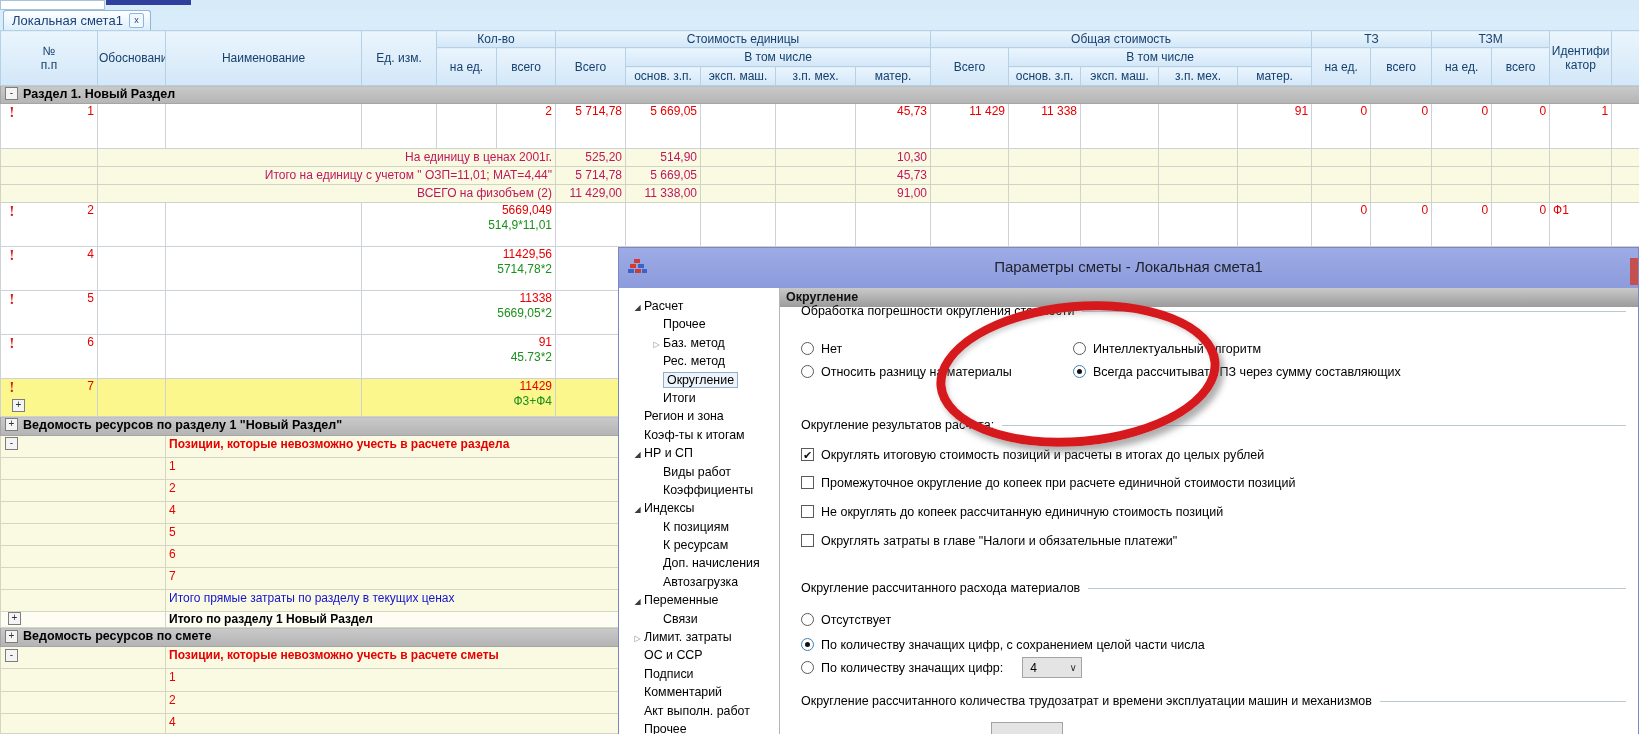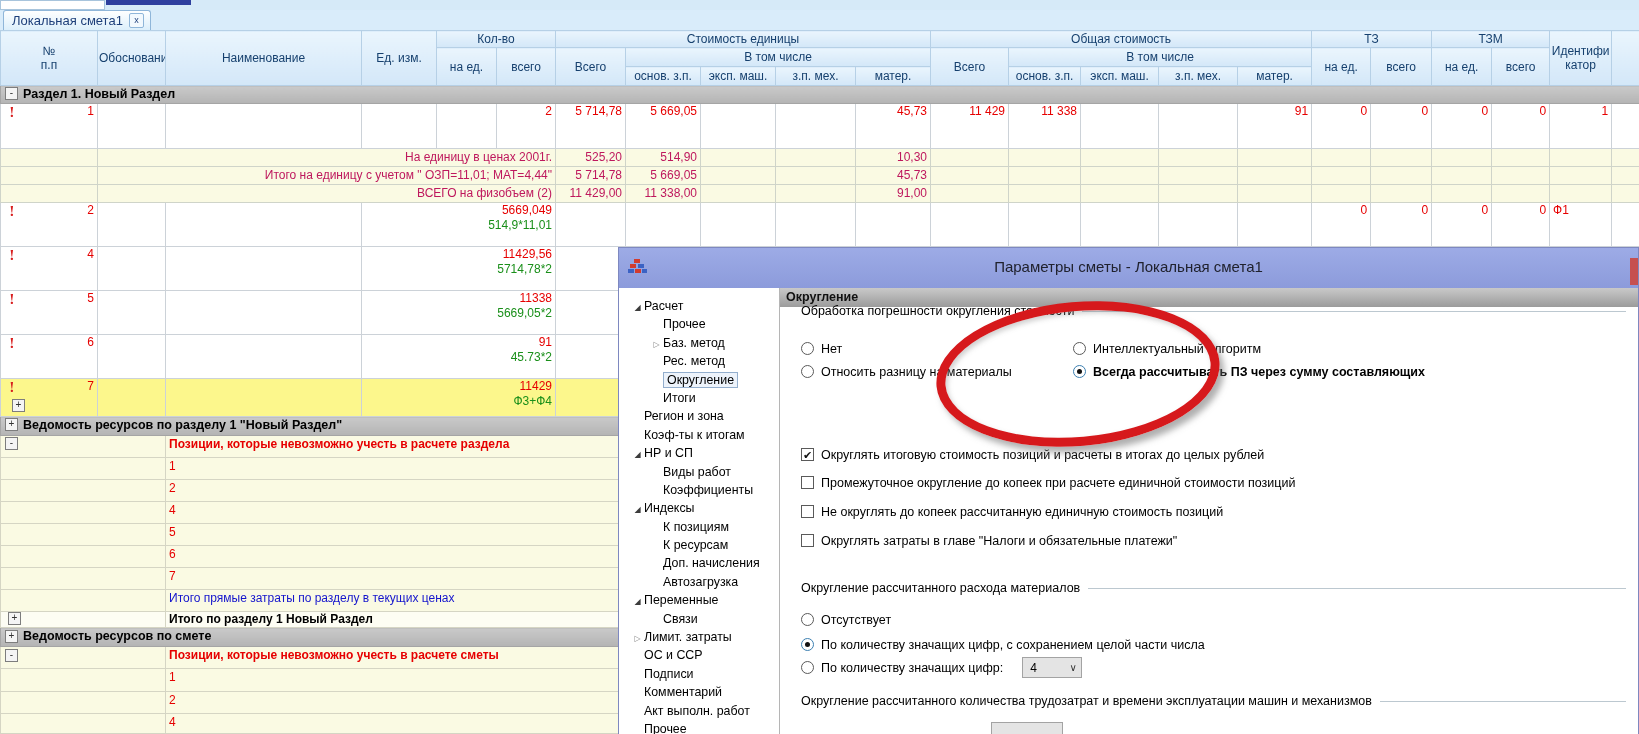--- a/index.html
+++ b/index.html
@@ -497,20 +497,24 @@
           <div class="tree-item l0"><span class="arrow "></span><span class="tree-label">Акт выполн. работ</span></div>
           <div class="tree-item l0"><span class="arrow "></span><span class="tree-label">Прочее</span></div>
         </div>
       <div class="content">
         <div class="content-header">Округление</div>
         <div class="grpcap" style="top:16px">
           <span>Обработка погрешности округления стоимости</span>
           <span class="rule"></span>
         </div>
         <div id="g1-options"></div>
+        <div class="grpcap" style="top:130px">
+          <span>Округление результатов расчета:</span>
+          <span class="rule"></span>
+        </div>
         <div id="g2-checks"></div>
         <div class="grpcap" style="top:293px">
           <span>Округление рассчитанного расхода материалов</span>
           <span class="rule"></span>
         </div>
         <div id="g3-options"></div>
         <div class="grpcap" style="top:406px">
           <span>Округление рассчитанного количества трудозатрат и времени эксплуатации машин и механизмов</span>
           <span class="rule"></span>
         </div>
@@ -520,21 +524,21 @@
             <span>Нет</span>
           </div>
           <div class="opt" style="left: 293px; top: 52px;">
             <span class="rc"></span>
             <span>Интеллектуальный алгоритм</span>
           </div>
           <div class="opt" style="left: 21px; top: 75px;">
             <span class="rc"></span>
             <span>Относить разницу на материалы</span>
           </div>
-          <div class="opt" style="left: 293px; top: 75px; font-weight: bold;">
+          <div class="opt" style="left: 293px; top: 75px;">
             <span class="rc sel"></span>
             <span>Всегда рассчитывать ПЗ через сумму составляющих</span>
           </div>
           <div class="opt" style="left: 21px; top: 158px;">
             <span class="cb">✔</span>
             <span>Округлять итоговую стоимость позиций и расчеты в итогах до целых рублей</span>
           </div>
           <div class="opt" style="left: 21px; top: 215px;">
             <span class="cb"></span>
             <span>Не округлять до копеек рассчитанную единичную стоимость позиций</span>

